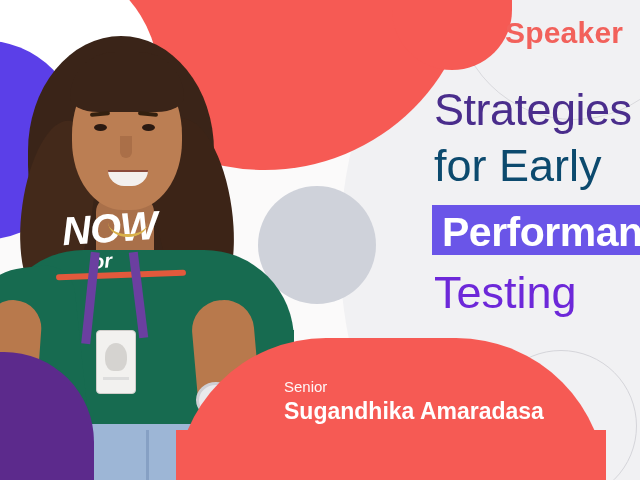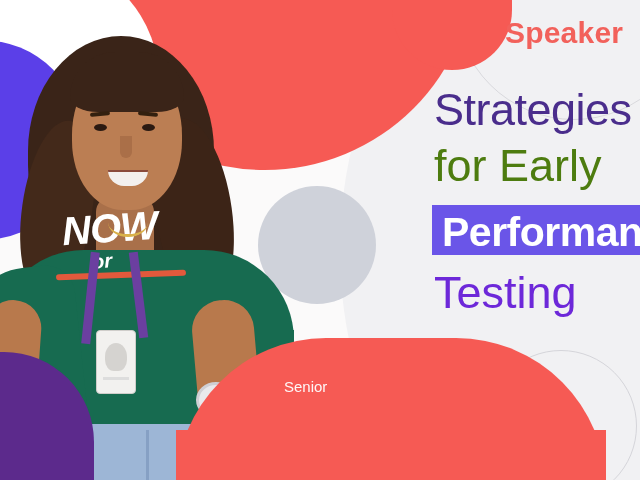--- a/index.html
+++ b/index.html
@@ -107,21 +107,21 @@
   
   .webinar{
     position:absolute;left:505px;top:16px;font-size:30px;font-weight:bold;
     color:#f2615b;letter-spacing:0.2px;white-space:nowrap;
   }
   .title{
     position:absolute;left:434px;top:82px;width:260px;
     font-size:45px;line-height:56px;font-weight:normal;color:#4a2d8c;
     white-space:nowrap;letter-spacing:-0.5px;
   }
-  .title-l2{position:absolute;left:434px;top:138px;font-size:45px;line-height:56px;color:#4d7c0f;white-space:nowrap;}
+  .title-l2{position:absolute;left:434px;top:138px;font-size:45px;line-height:56px;color:#0c4a6e;white-space:nowrap;}
   .hl-box{
     position:absolute;left:432px;top:205px;width:230px;height:50px;background:#6a55e8;
   }
   .hl-text{
     position:absolute;left:442px;top:210px;font-size:41px;line-height:44px;font-weight:bold;color:#ffffff;
     white-space:nowrap;letter-spacing:-0.5px;
   }
   .title-l4{position:absolute;left:434px;top:265px;font-size:45px;line-height:56px;color:#6d28d9;white-space:nowrap;}
 
   .sp-label{position:absolute;left:284px;top:378px;font-size:15px;color:#ffffff;opacity:.95;}
@@ -183,14 +183,15 @@
   <div class="shape coral-bottom-fill"></div>
 
   <div class="webinar">Speaker</div>
   <div class="title">Strategies</div>
   <div class="title-l2">for Early</div>
   <div class="hl-box"></div>
   <div class="hl-text">Performance</div>
   <div class="title-l4">Testing</div>
 
   <div class="sp-label">Senior</div>
+  <div class="sp-name">Sugandhika Amaradasa</div>
 
 </div>
 
 </body></html>

